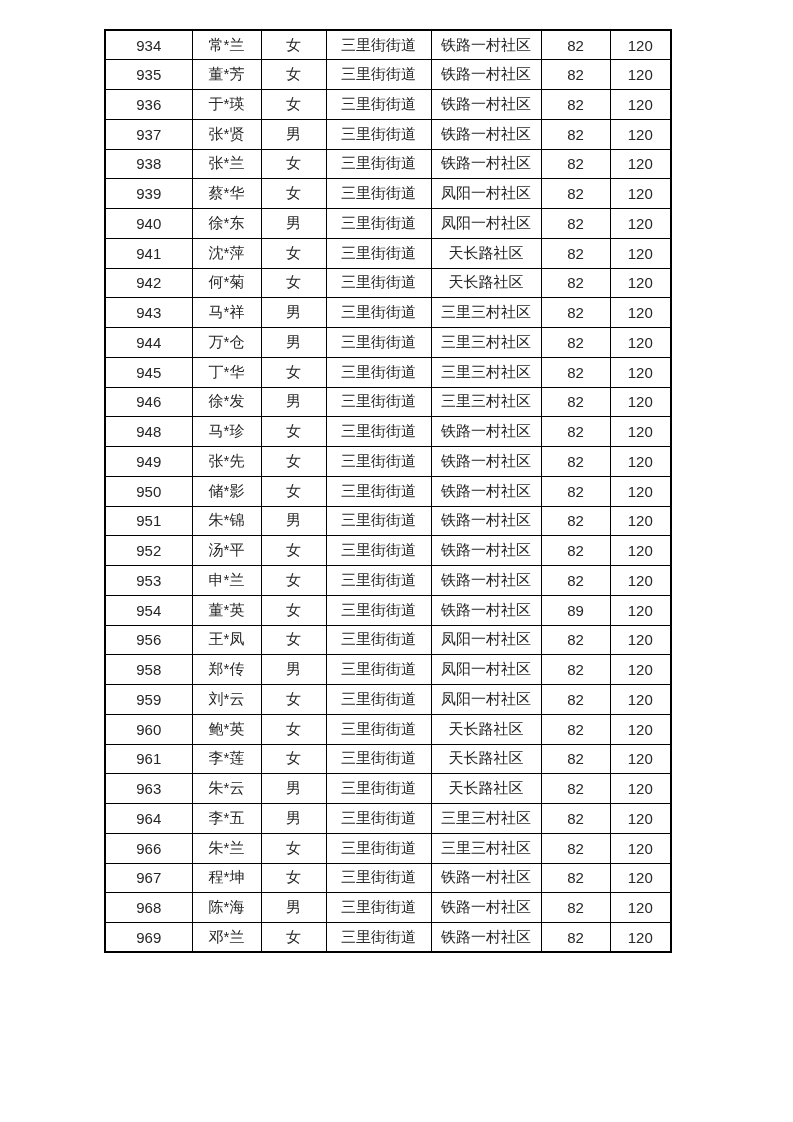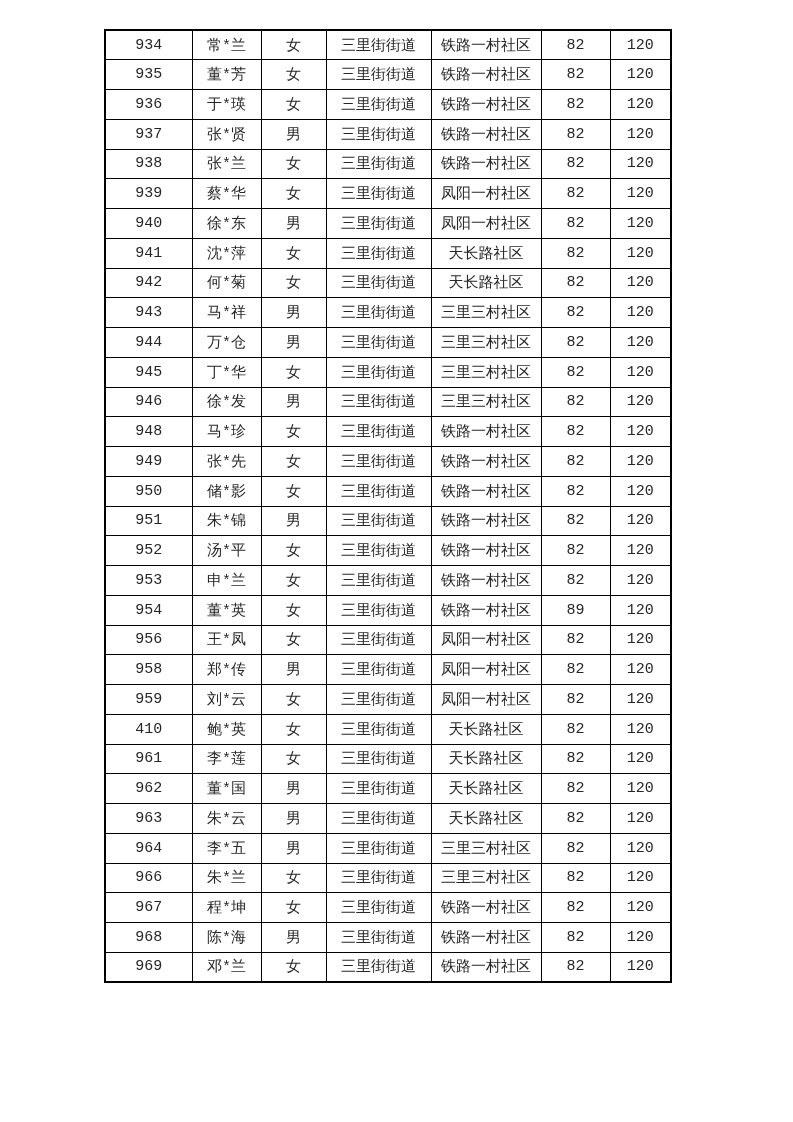--- a/index.html
+++ b/index.html
@@ -11,21 +11,20 @@
   html, body {
     width: 793px; height: 1122px;
     background: var(--page-bg);
     font-family: "Liberation Sans", "DejaVu Sans", sans-serif;
   }
   .page {
     position: relative;
     width: 672px; height: 1122px;
     background: var(--page-bg);
     overflow: hidden;
-    font-family: Liberation Mono, monospace;
   }
   table.roster {
     position: absolute;
     left: 104px; top: 29px;
     width: 568px;
     border-collapse: collapse;
     table-layout: fixed;
     border: 2px solid var(--border-color);
   }
   table.roster td {
@@ -263,41 +262,32 @@
         <tr>
           <td>959</td>
           <td>刘*云</td>
           <td>女</td>
           <td>三里街街道</td>
           <td>凤阳一村社区</td>
           <td>82</td>
           <td>120</td>
         </tr>
         <tr>
-          <td>410</td>
+          <td>960</td>
           <td>鲍*英</td>
           <td>女</td>
           <td>三里街街道</td>
           <td>天长路社区</td>
           <td>82</td>
           <td>120</td>
         </tr>
         <tr>
           <td>961</td>
           <td>李*莲</td>
           <td>女</td>
-          <td>三里街街道</td>
-          <td>天长路社区</td>
-          <td>82</td>
-          <td>120</td>
-        </tr>
-        <tr>
-          <td>962</td>
-          <td>董*国</td>
-          <td>男</td>
           <td>三里街街道</td>
           <td>天长路社区</td>
           <td>82</td>
           <td>120</td>
         </tr>
         <tr>
           <td>963</td>
           <td>朱*云</td>
           <td>男</td>
           <td>三里街街道</td>

